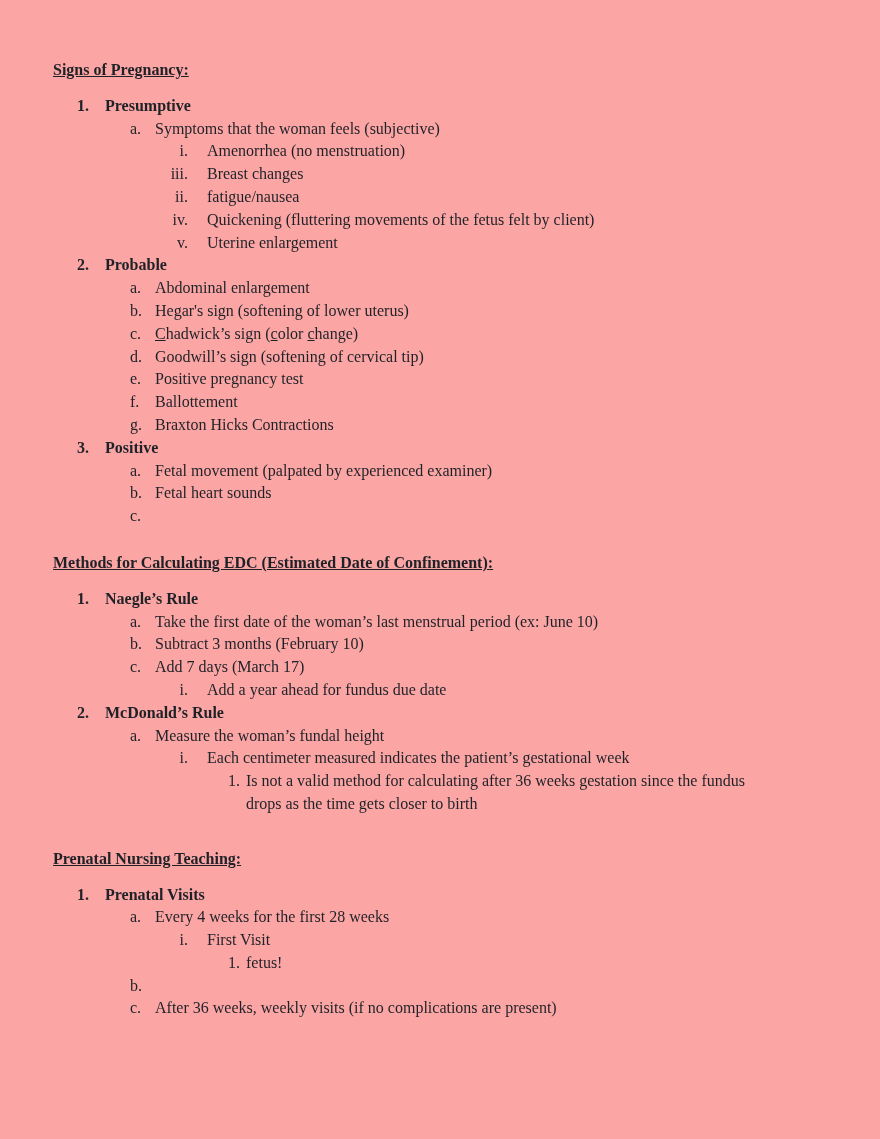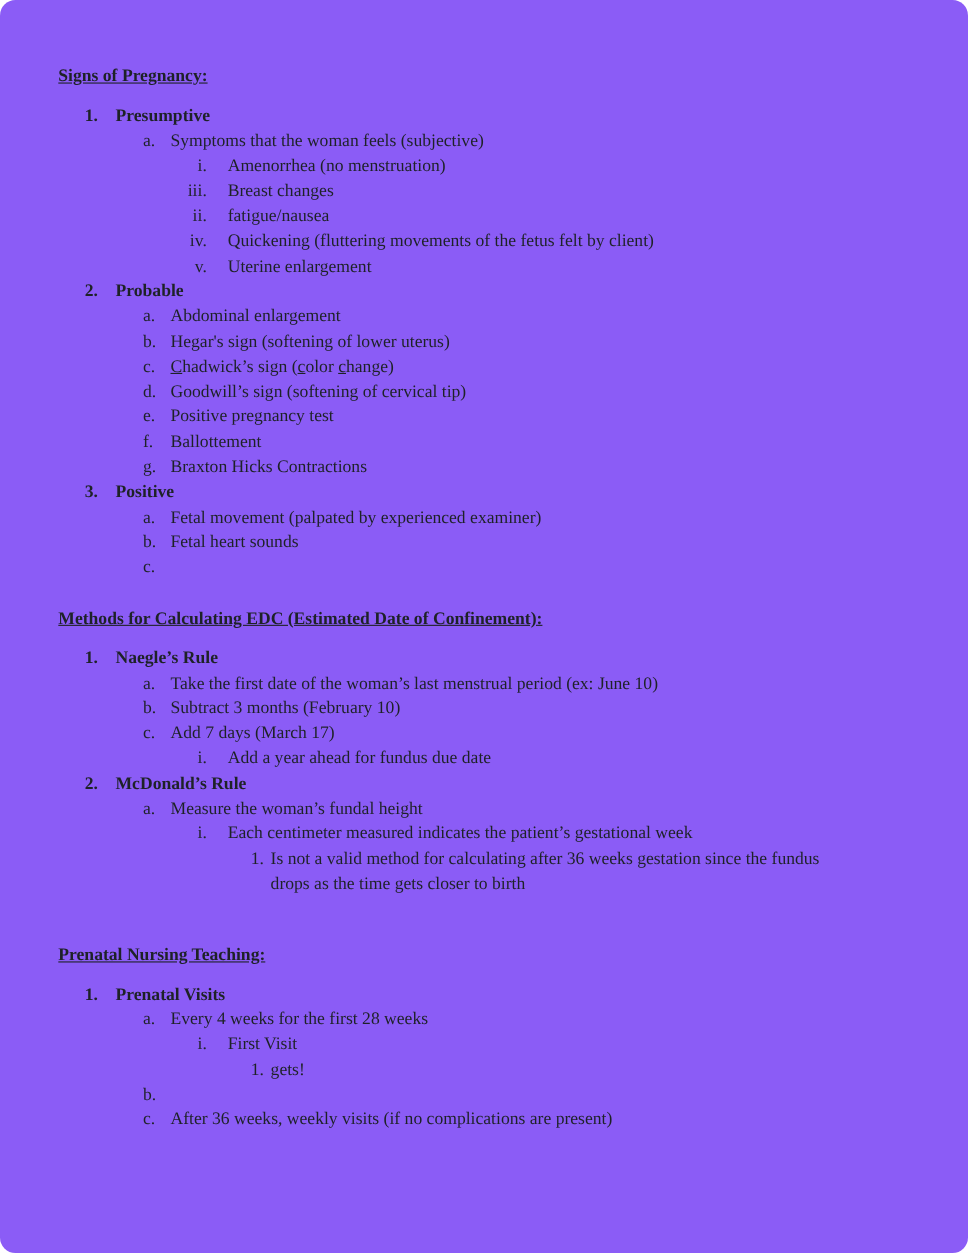--- a/index.html
+++ b/index.html
@@ -1,38 +1,37 @@
 <!DOCTYPE html>
 <html><head>
 <meta charset="utf-8">
 <style>
   html, body { margin: 0; padding: 0; background: #ffffff; }
   .page {
     position: relative;
     width: 880px;
     height: 1139px;
     box-sizing: border-box;
-    background: #8b5cf6;
+    background: #fca5a5;
     color: #1e2227;
     font-family: "Liberation Serif", "DejaVu Serif", serif;
     font-size: 16px;
     line-height: 22.8px;
     padding-top: 59px;
     overflow: hidden;
-    border-radius: 14px;
   }
   .heading {
     font-size: 16px;
     font-weight: bold;
     text-decoration: underline;
     line-height: 22.8px;
     margin: 0 0 13px 53px;
   }
   .sec-gap-edc { margin-top: 24px; }
-  .sec-gap-prenatal { margin-top: 42px; }
+  .sec-gap-prenatal { margin-top: 32px; }
   .line { display: flex; }
   .line.bold { font-weight: bold; }
   .marker { flex: none; }
   .text { flex: none; white-space: nowrap; }
   .l1 { padding-left: 77px; }
   .l1 .marker { width: 28px; }
   .l2 { padding-left: 130px; }
   .l2 .marker { width: 25px; }
   .l3 { padding-left: 155px; }
   .l3 .marker { width: 33px; text-align: right; margin-right: 19px; }
@@ -182,21 +181,21 @@
           <span class="marker">a.</span>
           <span class="text">Every 4 weeks for the first 28 weeks</span>
         </div>
         <div class="line l3">
           <span class="marker">i.</span>
           <span class="text">First Visit</span>
         </div>
         <div class="line l4">
           <span class="marker">1.</span>
           <span class="text">
-            <div>gets!</div>
+            <div>fetus!</div>
           </span>
         </div>
         <div class="line l2">
           <span class="marker">b.</span>
         </div>
         <div class="line l2">
           <span class="marker">c.</span>
           <span class="text">After 36 weeks, weekly visits (if no complications are present)</span>
         </div>
       </div>

